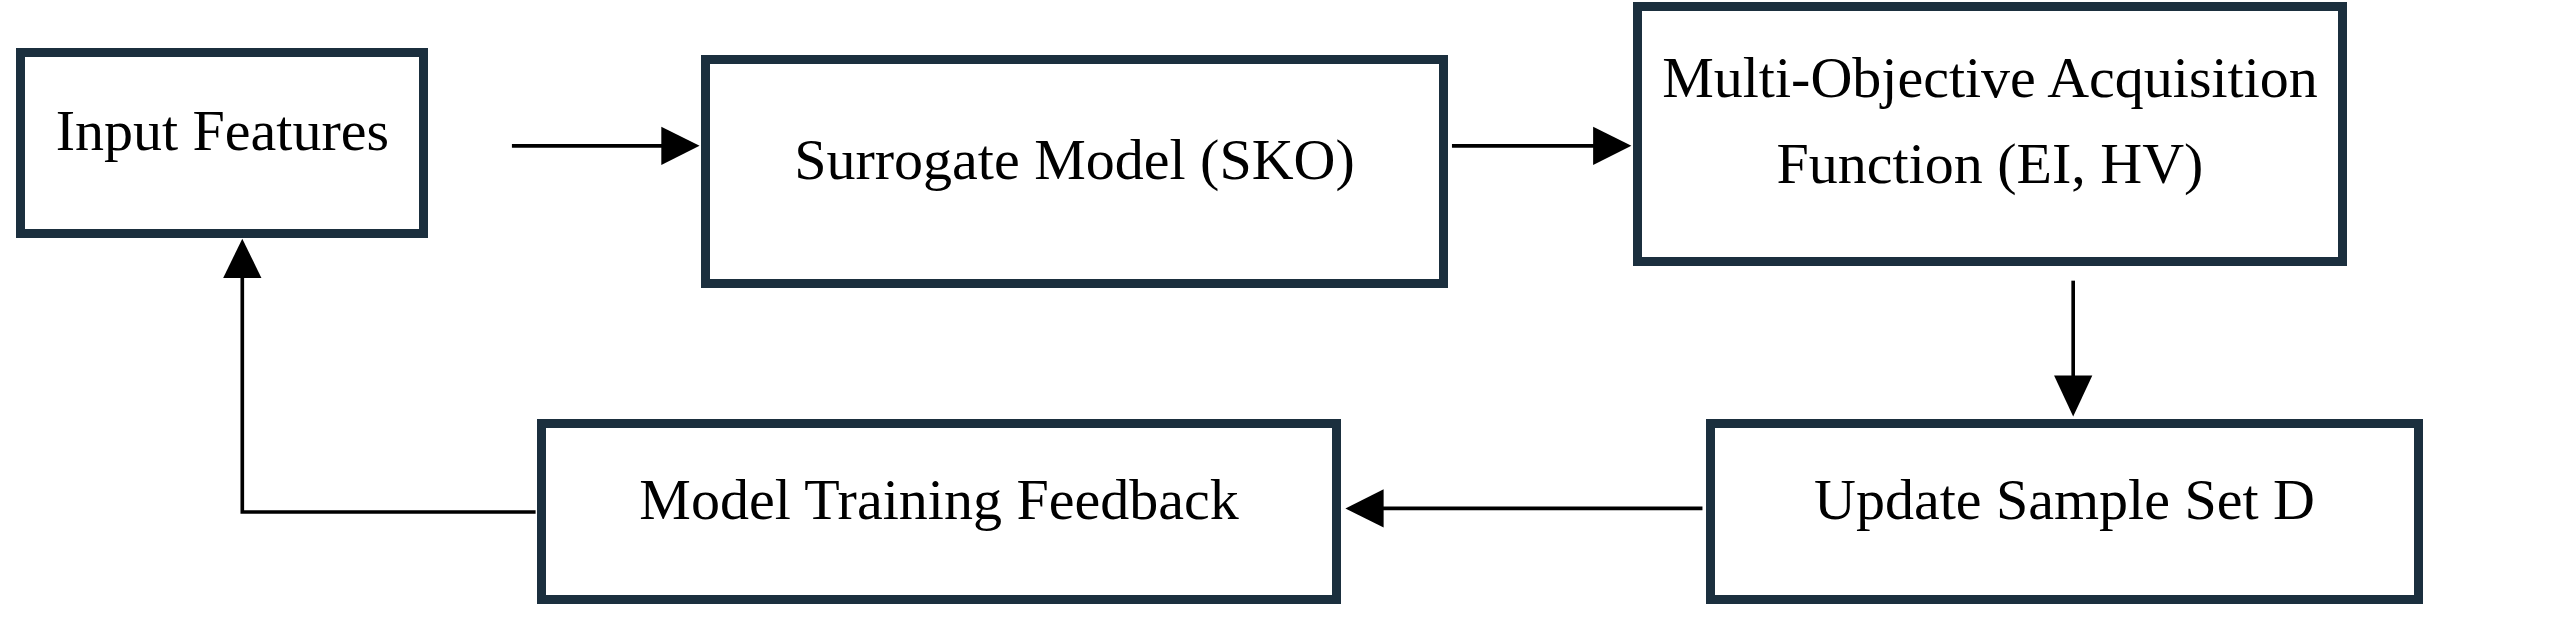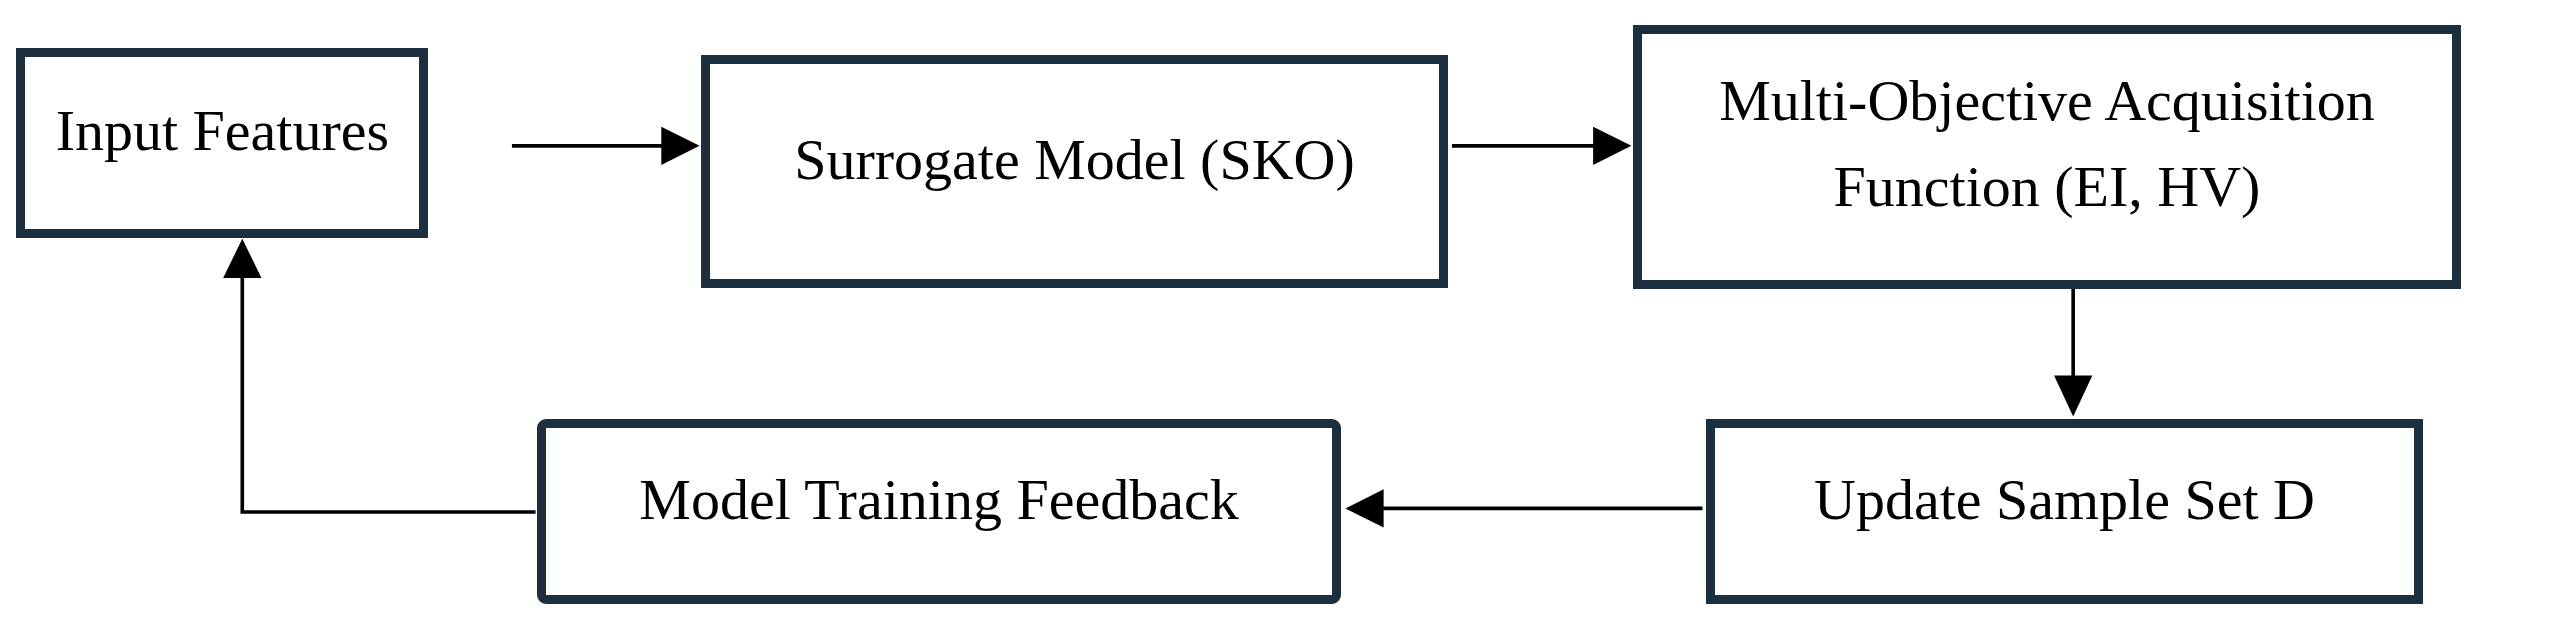--- a/index.html
+++ b/index.html
@@ -40,29 +40,29 @@
   .node .label {
     display: block;
   }
   #node-input-features {
     left: 16.4px; top: 48px; width: 412px; height: 190px; align-items: center;
   }
   #node-surrogate-model {
     left: 701px; top: 55px; width: 747px; height: 233px;
   }
   #node-acquisition-function {
-    left: 1633px; top: 25px; width: 828px; height: 264px;
+    left: 1633px; top: 2px; width: 714px; height: 264px;
     line-height: 1.48;
     padding-bottom: 27px;
   }
   #node-update-sample-set {
     left: 1706px; top: 419px; width: 717px; height: 185px;
   }
   #node-model-training-feedback {
-    left: 537px; top: 419px; width: 804px; height: 185px; border-radius: 9px;
+    left: 537px; top: 419px; width: 804px; height: 185px;
   }
 </style>
 </head>
 <body>
 
 <div class="canvas">
 
   <svg class="connectors" viewBox="0 0 2828 687" xmlns="http://www.w3.org/2000/svg">
 
     <g>

